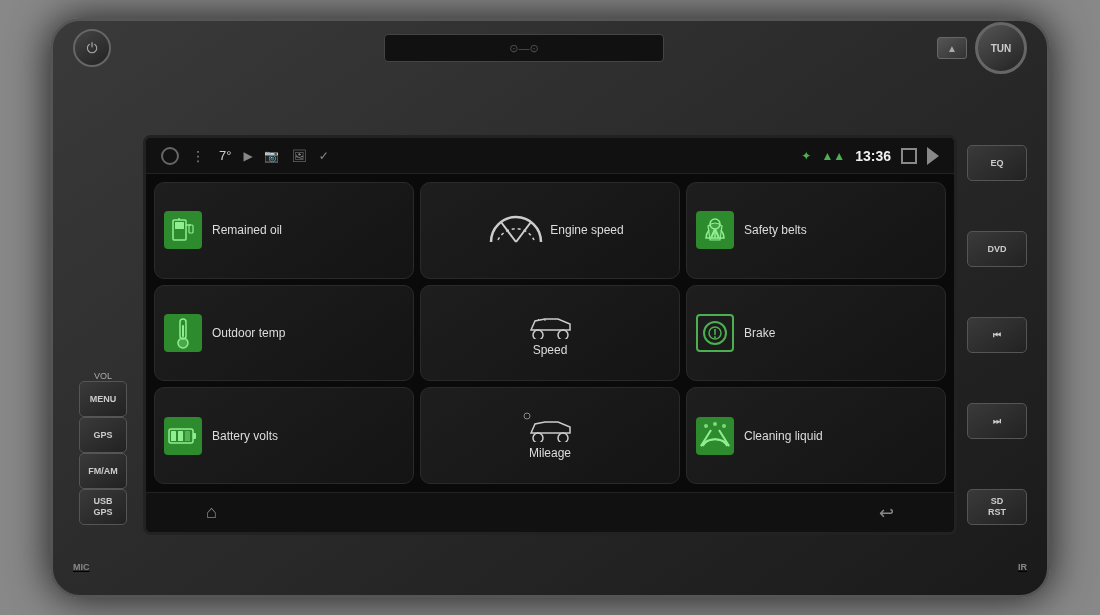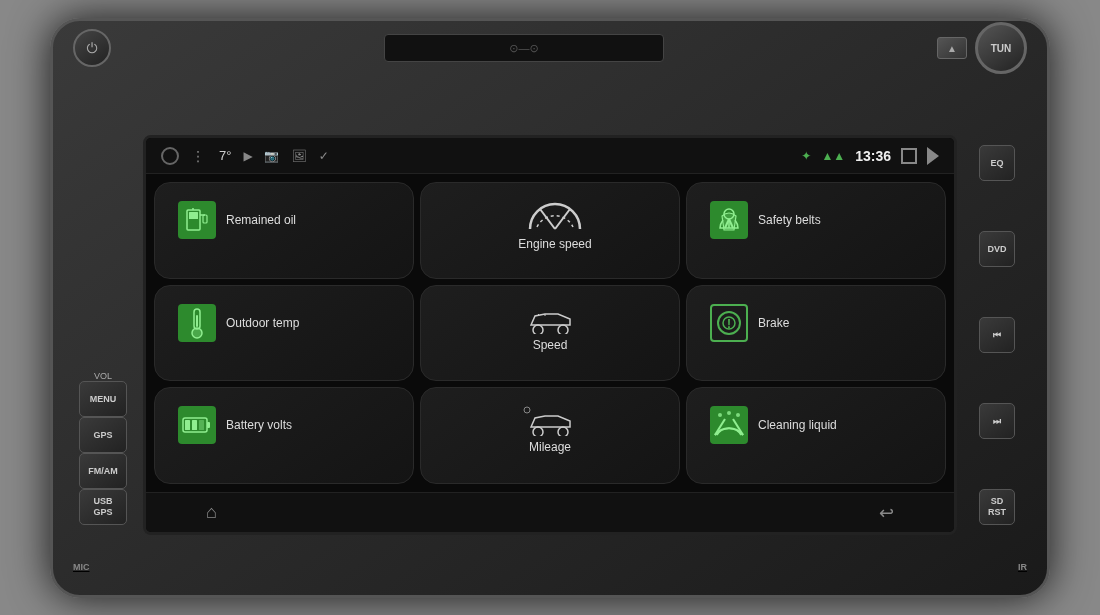--- a/index.html
+++ b/index.html
@@ -144,21 +144,21 @@
       width: 80px;
       height: 400px;
       display: flex;
       flex-direction: column;
       align-items: center;
       justify-content: space-between;
       padding: 10px 5px;
     }
 
     .side-btn-right {
-      width: 36px;
+      width: 60px;
       height: 36px;
       background: linear-gradient(145deg, #3a3a3a, #222);
       border: 1px solid #555;
       border-radius: 5px;
       display: flex;
       align-items: center;
       justify-content: center;
       color: #ccc;
       font-size: 9px;
       font-weight: bold;
@@ -249,29 +249,29 @@
       flex: 1;
       display: grid;
       grid-template-columns: 1fr 1fr 1fr;
       grid-template-rows: 1fr 1fr 1fr;
       gap: 6px;
       padding: 8px;
     }
 
     .grid-cell {
       background: linear-gradient(145deg, #1e1e1e, #141414);
-      border-radius: 16px;
+      border-radius: 10px;
       border: 1px solid #2a2a2a;
       display: flex;
       flex-direction: column;
       align-items: center;
-      justify-content: flex-start;
+      justify-content: center;
       gap: 5px;
       cursor: pointer;
-      padding: 18px;
+      padding: 4px;
       position: relative;
     }
 
     .cell-label {
       color: #ddd;
       font-size: 12px;
       font-weight: 500;
       text-align: center;
     }
 
@@ -420,21 +420,21 @@
                 <line x1="14" y1="8" x2="19" y2="8" stroke="#90EE90" stroke-width="1.5"></line>
                 <rect x="17" y="8" width="4" height="8" rx="1" stroke="#90EE90" stroke-width="1.2" fill="none"></rect>
                 <line x1="7" y1="3" x2="7" y2="1" stroke="#90EE90" stroke-width="1.5"></line>
               </svg>
             </div>
             <span class="cell-label">Remained oil</span>
           </div>
         </div>
 
         <div class="grid-cell">
-          <div style="display:flex; flex-direction:column; align-items:center; gap:4px;margin-left:10px;">
+          <div style="display:flex; align-items:center; gap:4px;margin-left:10px;">
 
             <svg width="60" height="32" viewBox="0 0 60 32" fill="none">
               <path d="M5 28 A25 25 0 0 1 55 28" stroke="#ccc" stroke-width="2.5" fill="none"></path>
               <line x1="30" y1="28" x2="15" y2="8" stroke="#ccc" stroke-width="2"></line>
               <line x1="30" y1="28" x2="45" y2="8" stroke="#ccc" stroke-width="2"></line>
               <path d="M12 26 A20 20 0 0 1 48 26" stroke="#ccc" stroke-width="1.5" fill="none" stroke-dasharray="3,3"></path>
             </svg>
             <span class="cell-label">Engine speed</span>
           </div>
         </div>

